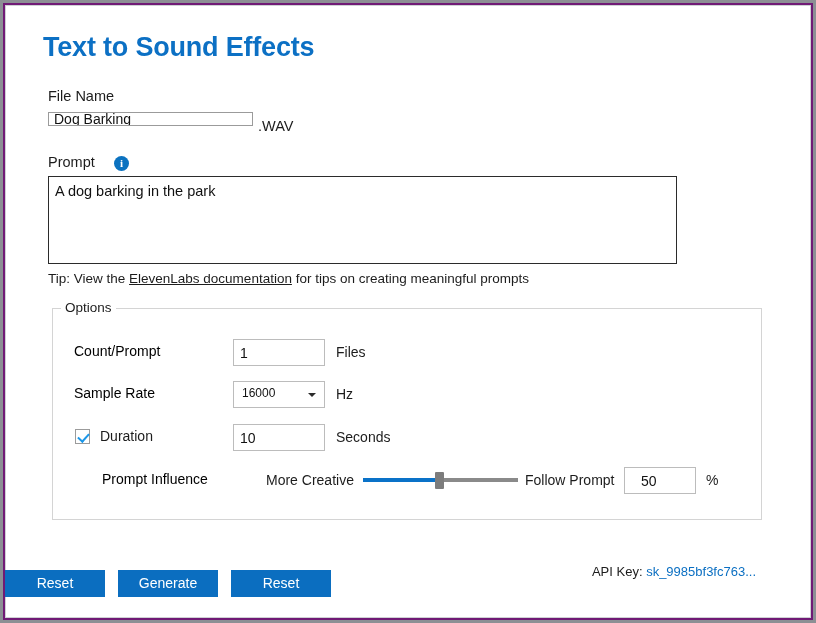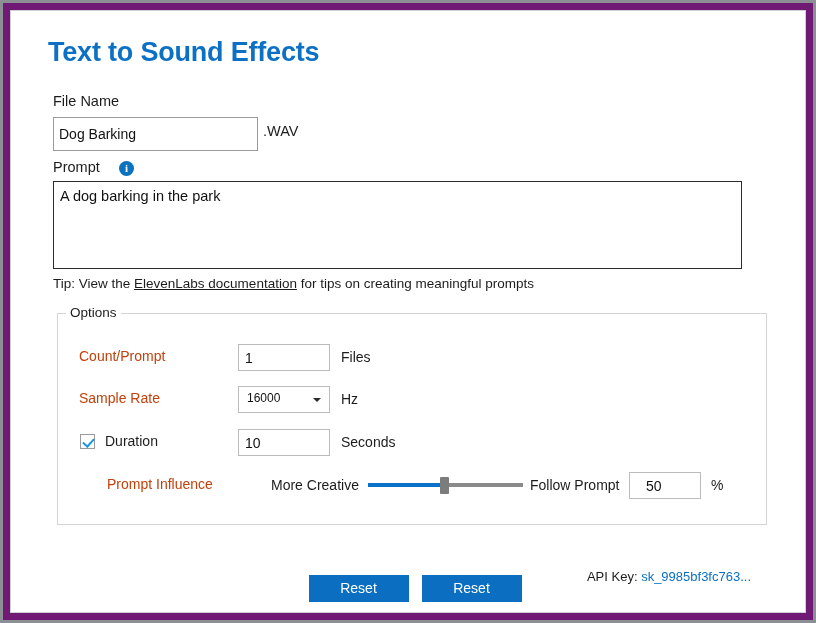--- a/index.html
+++ b/index.html
@@ -7,21 +7,21 @@
     margin: 0; padding: 0;
     width: 816px; height: 623px;
     background: #8c8f94;
     font-family: "Liberation Sans", sans-serif;
   }
   .window {
     position: absolute;
     left: 3px; top: 3px;
     width: 810px; height: 617px;
     background: #ffffff;
-    border: 7px solid #701a75;
+    border: 2px solid #701a75;
     box-shadow: 0 0 0 1px #cfd1d4 inset;
   }
   .content {
     position: absolute;
     left: 0; top: 0; right: 0; bottom: 0;
     padding: 0;
   }
 
   
   .page-title {
@@ -55,41 +55,41 @@
     font-weight: bold;
     line-height: 15px;
     text-align: center;
     font-family: "Liberation Serif", serif;
   }
 
   
   .filename-input {
     position: absolute;
     left: 43px; top: 107px;
-    width: 205px; height: 34px;
+    width: 205px; height: 14px;
     border: 1px solid #9b9b9b;
     background: #fff;
     font-family: "Liberation Sans", sans-serif;
     font-size: 14px;
     color: #111;
     padding: 2px 5px;
     outline: none;
   }
   .ext-label {
     position: absolute;
     left: 253px; top: 113px;
     font-size: 14.5px;
     color: #1c1c1c;
   }
 
   
   .prompt-box {
     position: absolute;
     left: 43px; top: 171px;
-    width: 689px; height: 88px;
+    width: 629px; height: 88px;
     border: 1px solid #2b2b2b;
     background: #fff;
     font-family: "Liberation Sans", sans-serif;
     font-size: 14.5px;
     color: #111;
     padding: 5px 6px;
     resize: none;
     outline: none;
     line-height: 1.35;
   }
@@ -121,21 +121,21 @@
     background: #fff;
     padding: 0 4px;
     font-size: 13.5px;
     color: #1c1c1c;
   }
 
   .opt-row { position: absolute; left: 0; width: 100%; height: 26px; }
   .opt-label {
     position: absolute;
     font-size: 14px;
-    color: #c2410c;
+    color: #000000;
     white-space: nowrap;
   }
   #row-count    { top: 334px; }
   #row-rate     { top: 376px; }
   #row-duration { top: 419px; }
   #row-influence{ top: 462px; margin-left: 28px; }
 
   .lbl-col { left: 69px; top: 4px; }
 
   .opt-input {
@@ -273,21 +273,21 @@
     margin-top: 27px;
   }
   .api-key-value { color: #0b6fc2; }
 
   
   .btn-row {
     position: absolute;
     left: 0; top: 565px;
     width: 810px;
     display: flex;
-    justify-content: center;
+    justify-content: flex-start;
     gap: 13px;
   }
   .btn {
     width: 100px; height: 27px;
     background: #0b6ec0;
     color: #ffffff;
     border: none;
     font-family: "Liberation Sans", sans-serif;
     font-size: 14px;
     cursor: pointer;
@@ -353,17 +353,18 @@
       <input class="influence-input" type="text" value="50" style="">
       <span class="pct-unit">%</span>
     </div>
 
     <div class="api-key-line">
       <span>API Key: </span><span class="api-key-value">sk_9985bf3fc763...</span>
     </div>
 
     <div class="btn-row">
       <button class="btn">Reset</button>
+      <button class="btn">Generate</button>
       <button class="btn">Reset</button>
     </div>
 
   </div>
 </div>
 
 </body></html>

